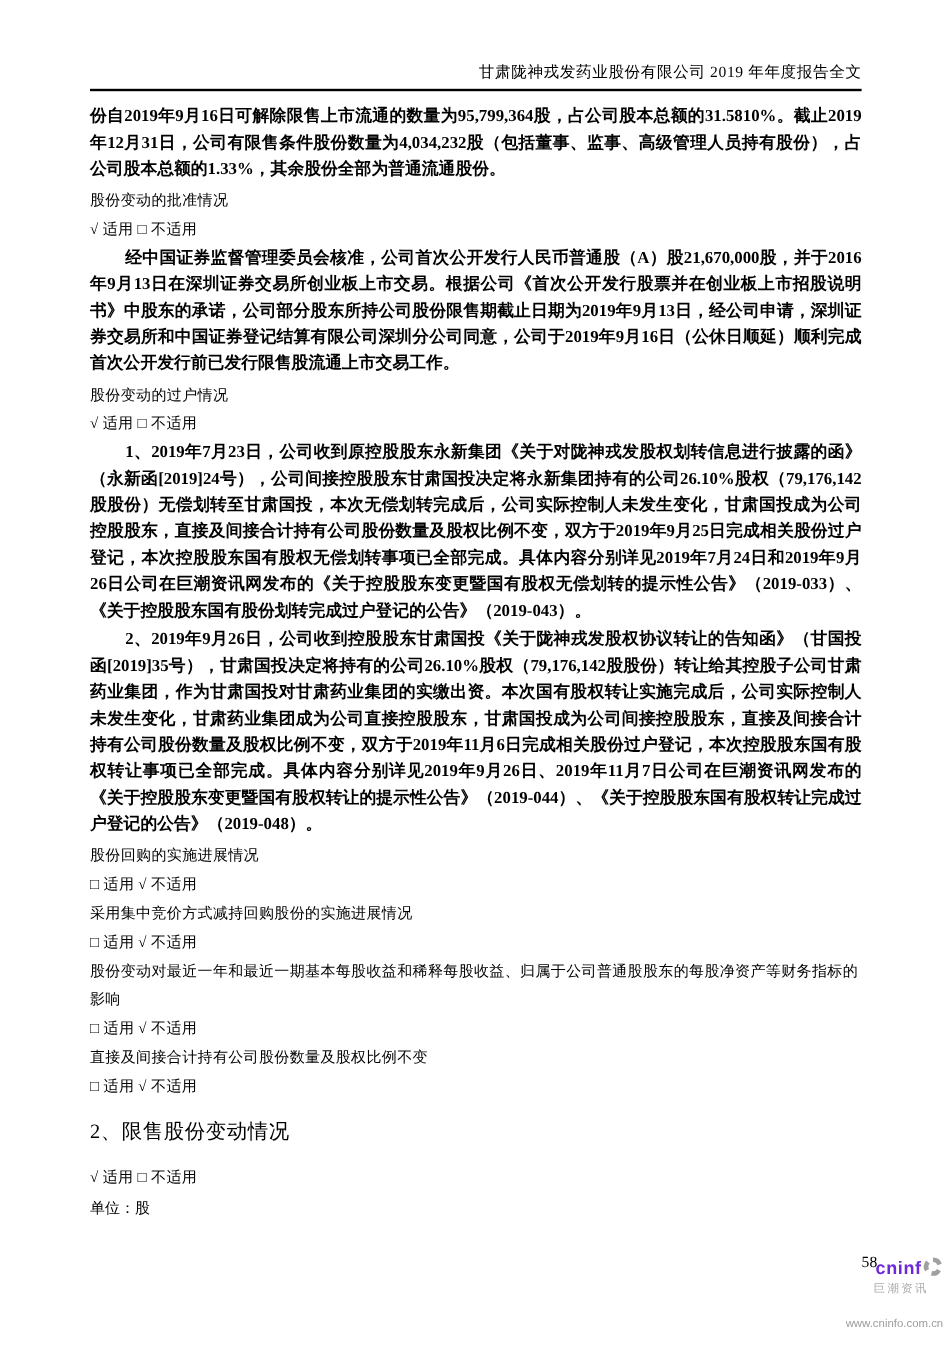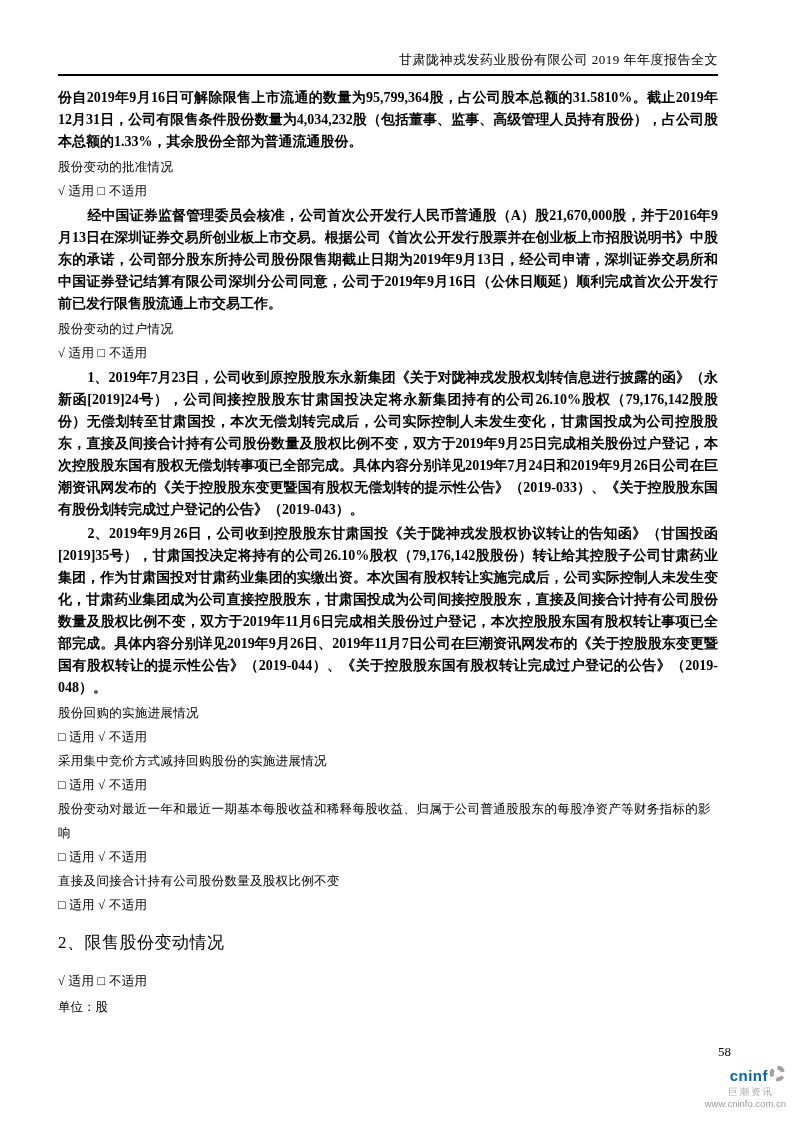--- a/index.html
+++ b/index.html
@@ -5,21 +5,21 @@
   * { margin: 0; padding: 0; box-sizing: border-box; }
   html, body { background: #ffffff; }
   body { font-family: "Liberation Serif", "DejaVu Serif", serif; color: #000; }
 
   .page {
     position: relative;
     width: 793px;
     height: 1122px;
     background: #ffffff;
     overflow: hidden;
-    padding: 52px 75px 0 58px;
+    padding: 52px 75px 0 75px;
   }
 
   
   .page-header {
     border-bottom: 2px solid #000;
     padding-bottom: 7px;
   }
   .header-title {
     text-align: right;
     font-size: 13px;
@@ -100,34 +100,34 @@
     display: flex;
     align-items: center;
     justify-content: flex-end;
     gap: 1px;
     padding-right: 2px;
   }
   .logo-word {
     font-size: 15px;
     font-weight: bold;
     letter-spacing: 0.5px;
-    color: #0369a1;
+    color: #6d28d9;
   }
   .logo-swirl { display: inline-block; }
   .logo-cn {
     font-size: 9.5px;
     letter-spacing: 2px;
     color: #aaaaaa;
     padding-right: 14px;
     margin-top: 1px;
   }
   .logo-url {
     font-size: 9.5px;
     color: #9c9c9c;
-    margin-top: 2px;
+    margin-top: 19px;
     padding-right: 2px;
   }
 </style>
 </head>
 <body>
 
 <div class="page">
 
   <div class="page-header">
     <div class="header-title">甘肃陇神戎发药业股份有限公司 2019 年年度报告全文</div>

